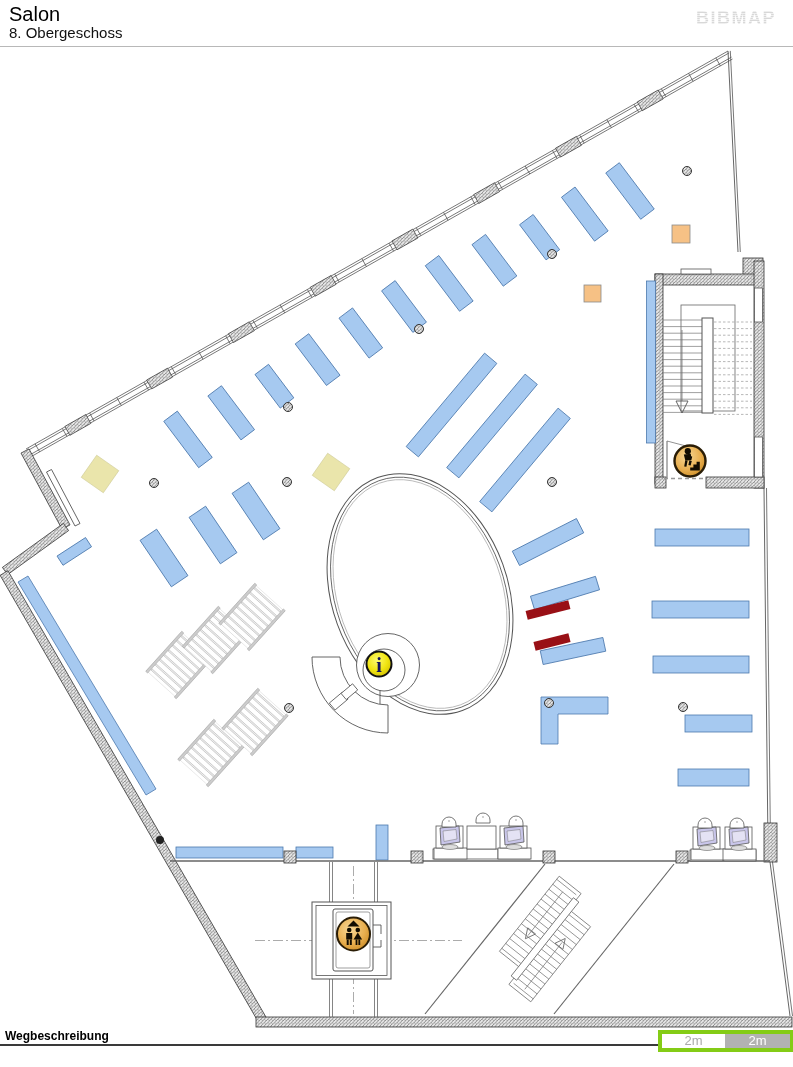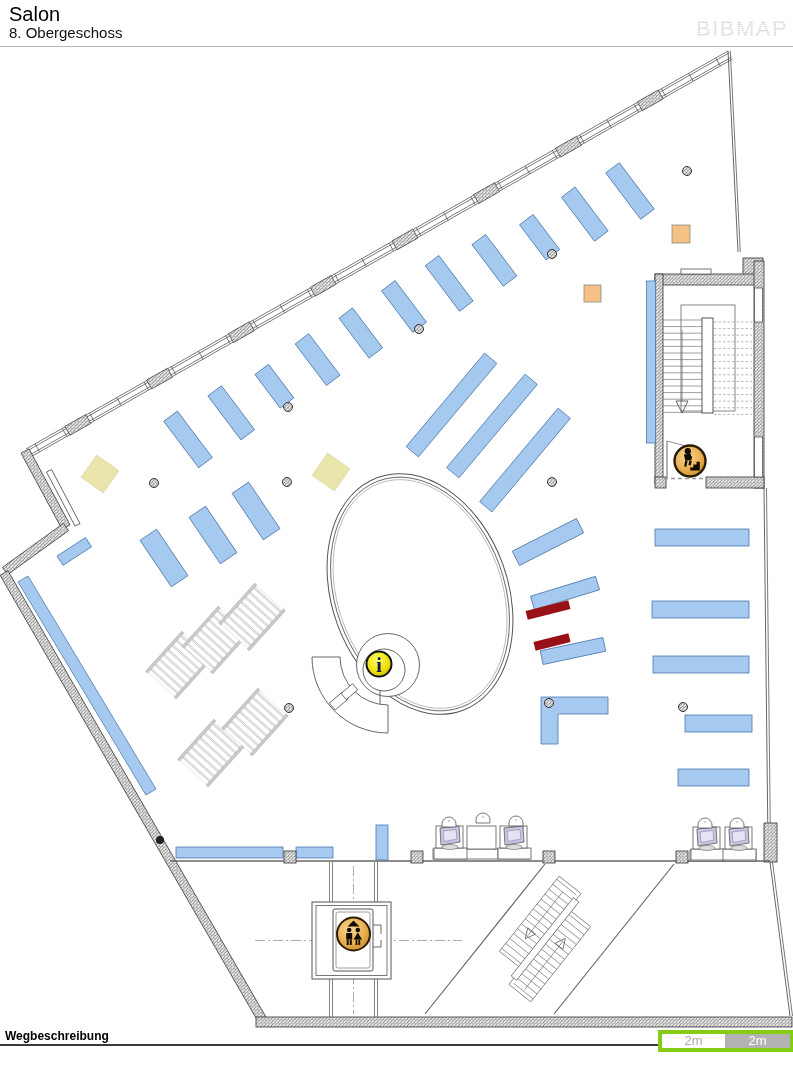--- a/index.html
+++ b/index.html
@@ -1,19 +1,19 @@
 <!DOCTYPE html>
 <html><head>
 <meta charset="utf-8">
 <style>
   html,body{margin:0;padding:0;background:#fff;}
   body{width:793px;height:1067px;position:relative;font-family:"Liberation Sans",sans-serif;overflow:hidden;}
   #hdr1{position:absolute;left:9px;top:3px;font-size:20px;font-weight:normal;color:#000;}
   #hdr2{position:absolute;left:9px;top:24px;font-size:15px;color:#111;}
-  #logo{position:absolute;left:696px;top:16px;font-size:22px;font-weight:normal;letter-spacing:1.5px;color:#dedede;
+  #logo{position:absolute;left:696px;top:8px;font-size:18px;font-weight:bold;letter-spacing:1.5px;color:#dedede;
         background:repeating-linear-gradient(180deg,#d8d8d8 0px,#d8d8d8 1px,#efefef 1px,#efefef 2px);
         -webkit-background-clip:text;background-clip:text;-webkit-text-fill-color:transparent;}
   #hdrline{position:absolute;left:0;top:46px;width:793px;height:1px;background:#b8b8b8;}
   #foot{position:absolute;left:5px;top:1029px;font-size:12px;font-weight:bold;color:#000;}
   #footline{position:absolute;left:0;top:1044px;width:793px;height:2px;background:#3a3a3a;}
   #scale{position:absolute;left:658px;top:1030px;width:128px;height:14px;border:4px solid #84cc16;font-size:13px;line-height:14px;}
   #scaleL{position:absolute;left:0;top:0;width:63px;height:14px;background:#fff;color:#aaa;text-align:center;}
   #scaleR{position:absolute;left:63px;top:0;width:65px;height:14px;background:#b2b2b2;color:#fff;text-align:center;}
   svg{position:absolute;left:0;top:0;}
 </style>

